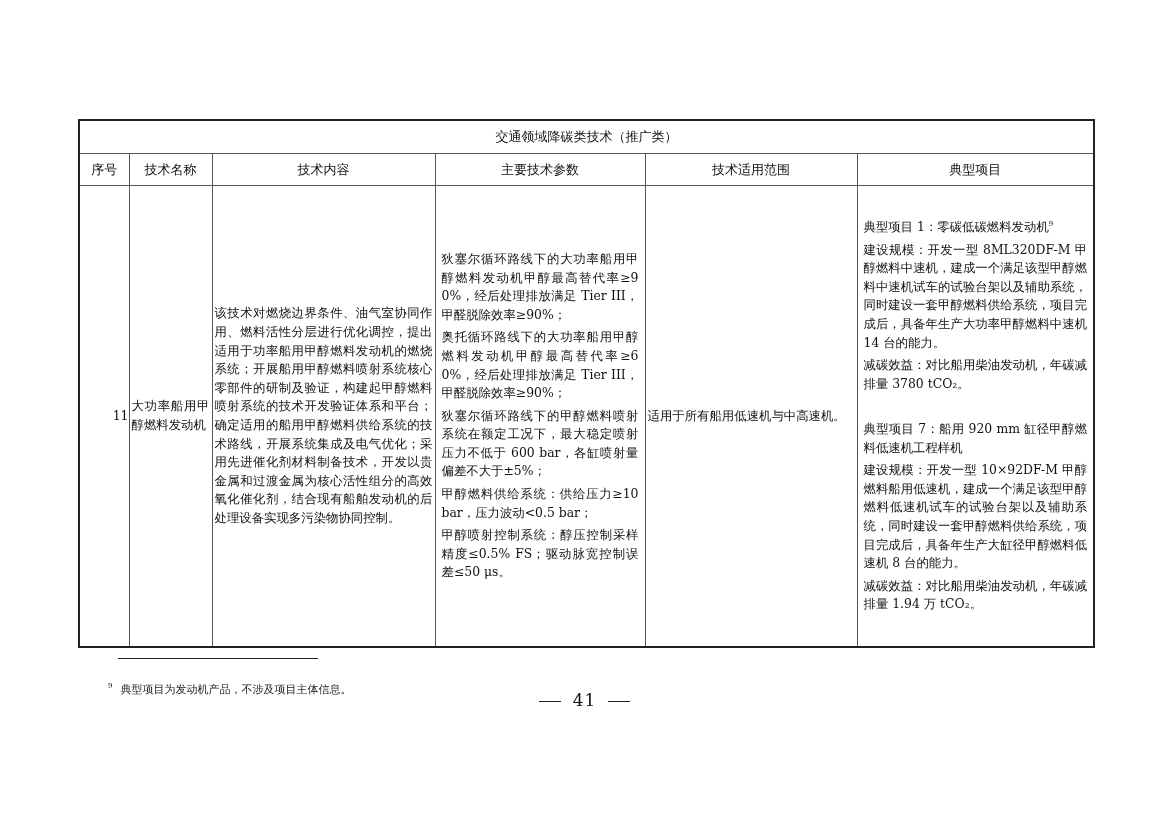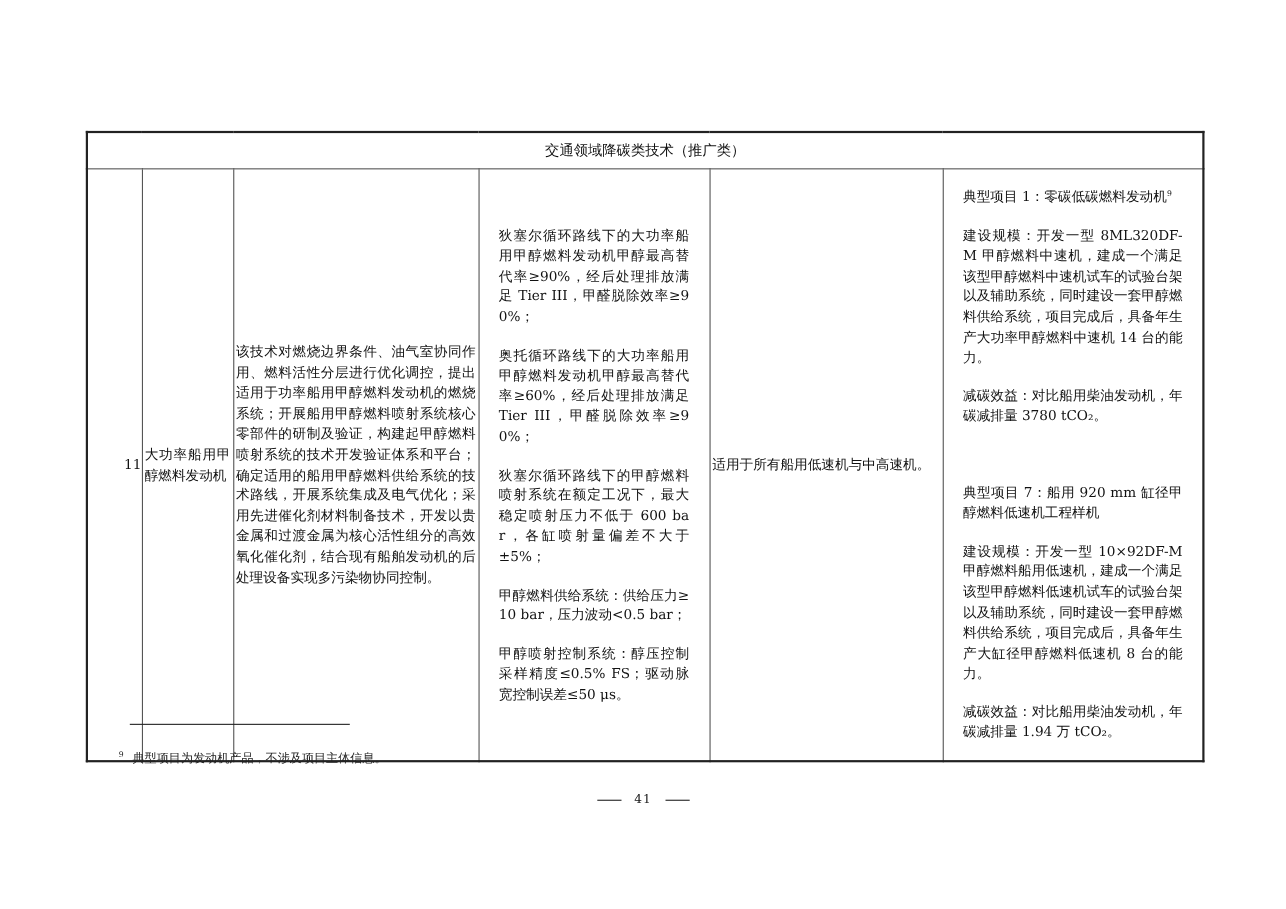--- a/index.html
+++ b/index.html
@@ -10,48 +10,56 @@
                border-collapse: collapse; table-layout: fixed; }
   table.tech td, table.tech th { border: 1px solid #555; padding: 0; vertical-align: middle; }
   table.tech { border: 2px solid #222; }
   .title-row th { height: 32px; font-family: "DejaVu Sans", "Liberation Sans", sans-serif;
                   font-weight: normal; font-size: 13px; text-align: center; }
   .head-row th { height: 31px; font-family: "DejaVu Sans", "Liberation Sans", sans-serif;
                  font-weight: normal; font-size: 13px; text-align: center; }
   .body-row td { height: 460px; font-size: 12.4px; line-height: 18.6px; }
   .cell-text { padding: 0 2px; text-align: justify; word-break: break-all; }
   .center { text-align: right; }
-  .para { margin: 16px; }
+  .para { margin: 4px; }
   .blank { height: 18.6px; }
   sup.fn { font-size: 7px; vertical-align: super; line-height: 0; }
   .rule { position: absolute; left: 118px; top: 658px; width: 200px; height: 1px; background: #222; }
   .footnote { position: absolute; left: 108px; top: 682px; font-size: 11px; color: #222; }
   .footnote sup { font-size: 7px; margin-right: 8px; }
-  .page-num { position: absolute; left: 0; top: 720px; width: 1169px; text-align: center;
-              font-size: 11px; letter-spacing: 1px; }
+  .page-num { position: absolute; left: 0; top: 690px; width: 1169px; text-align: center;
+              font-size: 17px; letter-spacing: 1px; }
   .page-num .dash { display: inline-block; width: 22px; height: 1px; background: #222;
                     vertical-align: middle; margin: 0 12px; }
 </style>
 </head>
 <body>
 
 <div class="page">
 
   <table class="tech">
     <colgroup>
       <col style="width:50px">
       <col style="width:83px">
       <col style="width:223px">
       <col style="width:210px">
       <col style="width:212px">
       <col style="width:237px">
     </colgroup>
     <tbody>
         <tr class="title-row">
       <th colspan="6">交通领域降碳类技术（推广类）</th>
+    </tr>
+    <tr class="head-row">
+      <th>序号</th>
+      <th>技术名称</th>
+      <th>技术内容</th>
+      <th>主要技术参数</th>
+      <th>技术适用范围</th>
+      <th>典型项目</th>
     </tr>
     <tr class="body-row">
       <td class="center">
         <span>11</span>
       </td>
       <td>
         <div class="cell-text">大功率船用甲醇燃料发动机</div>
       </td>
       <td>
         <div class="cell-text">该技术对燃烧边界条件、油气室协同作用、燃料活性分层进行优化调控，提出适用于功率船用甲醇燃料发动机的燃烧系统；开展船用甲醇燃料喷射系统核心零部件的研制及验证，构建起甲醇燃料喷射系统的技术开发验证体系和平台；确定适用的船用甲醇燃料供给系统的技术路线，开展系统集成及电气优化；采用先进催化剂材料制备技术，开发以贵金属和过渡金属为核心活性组分的高效氧化催化剂，结合现有船舶发动机的后处理设备实现多污染物协同控制。</div>

